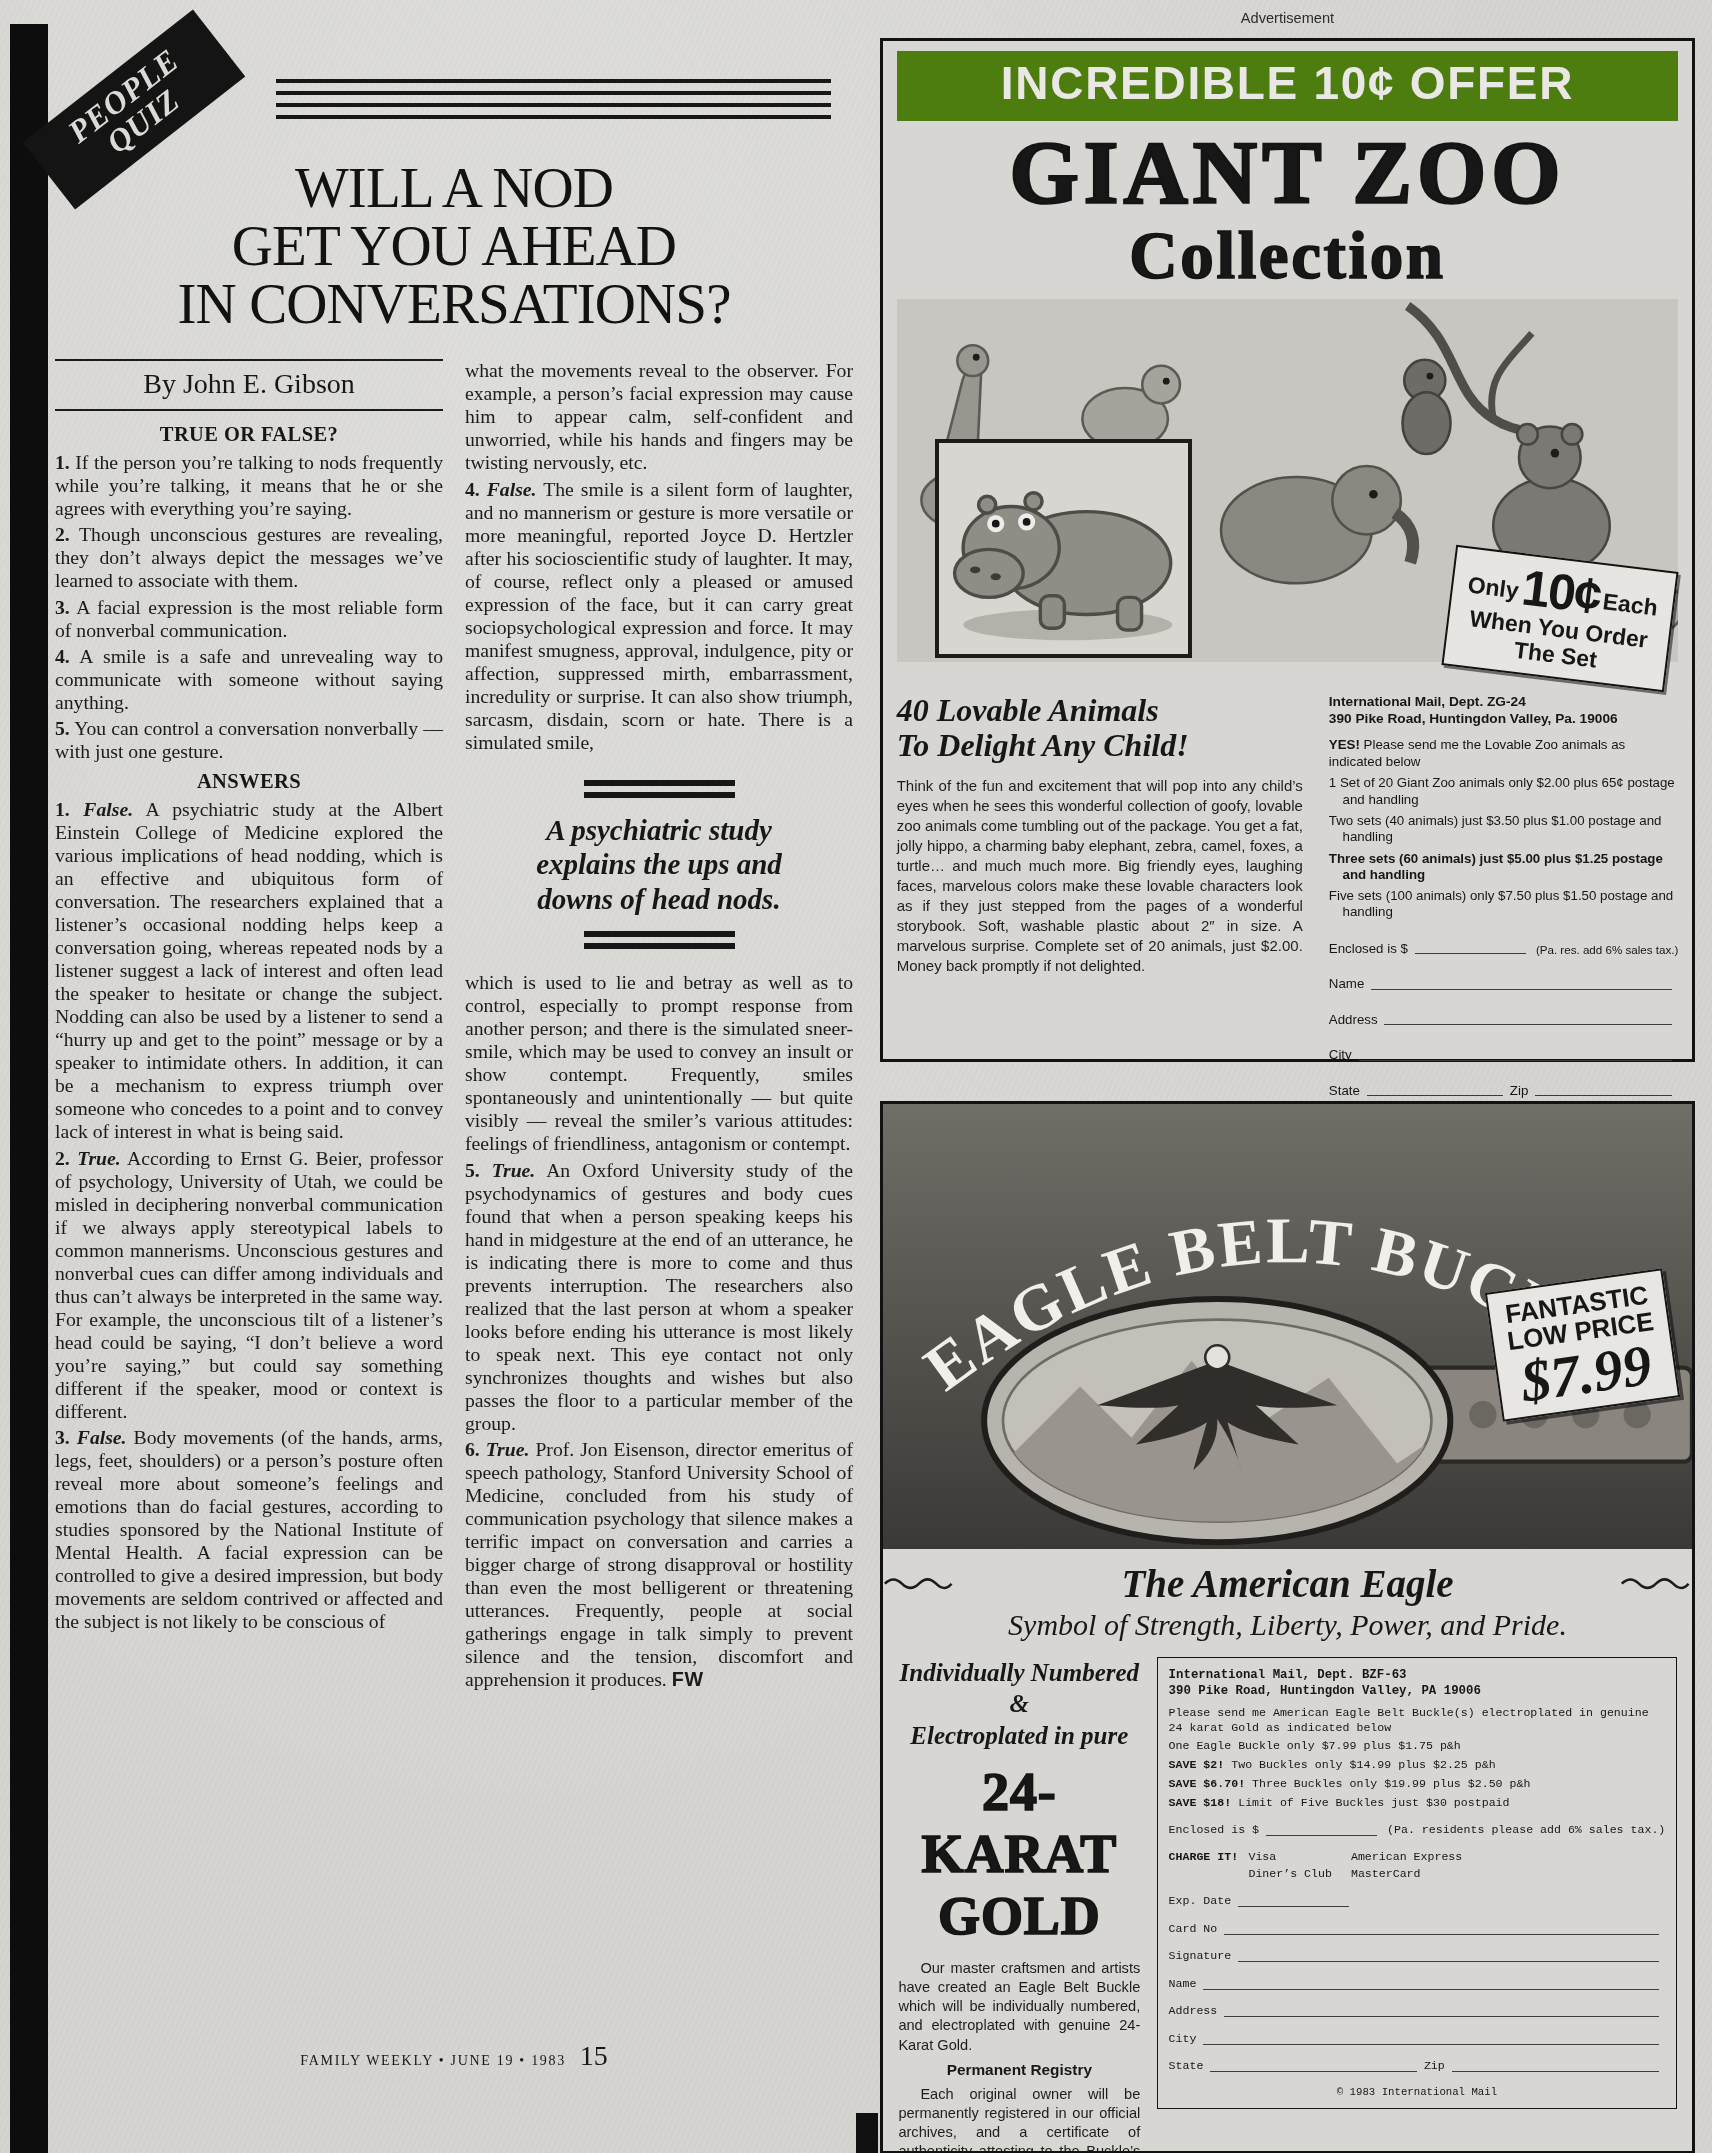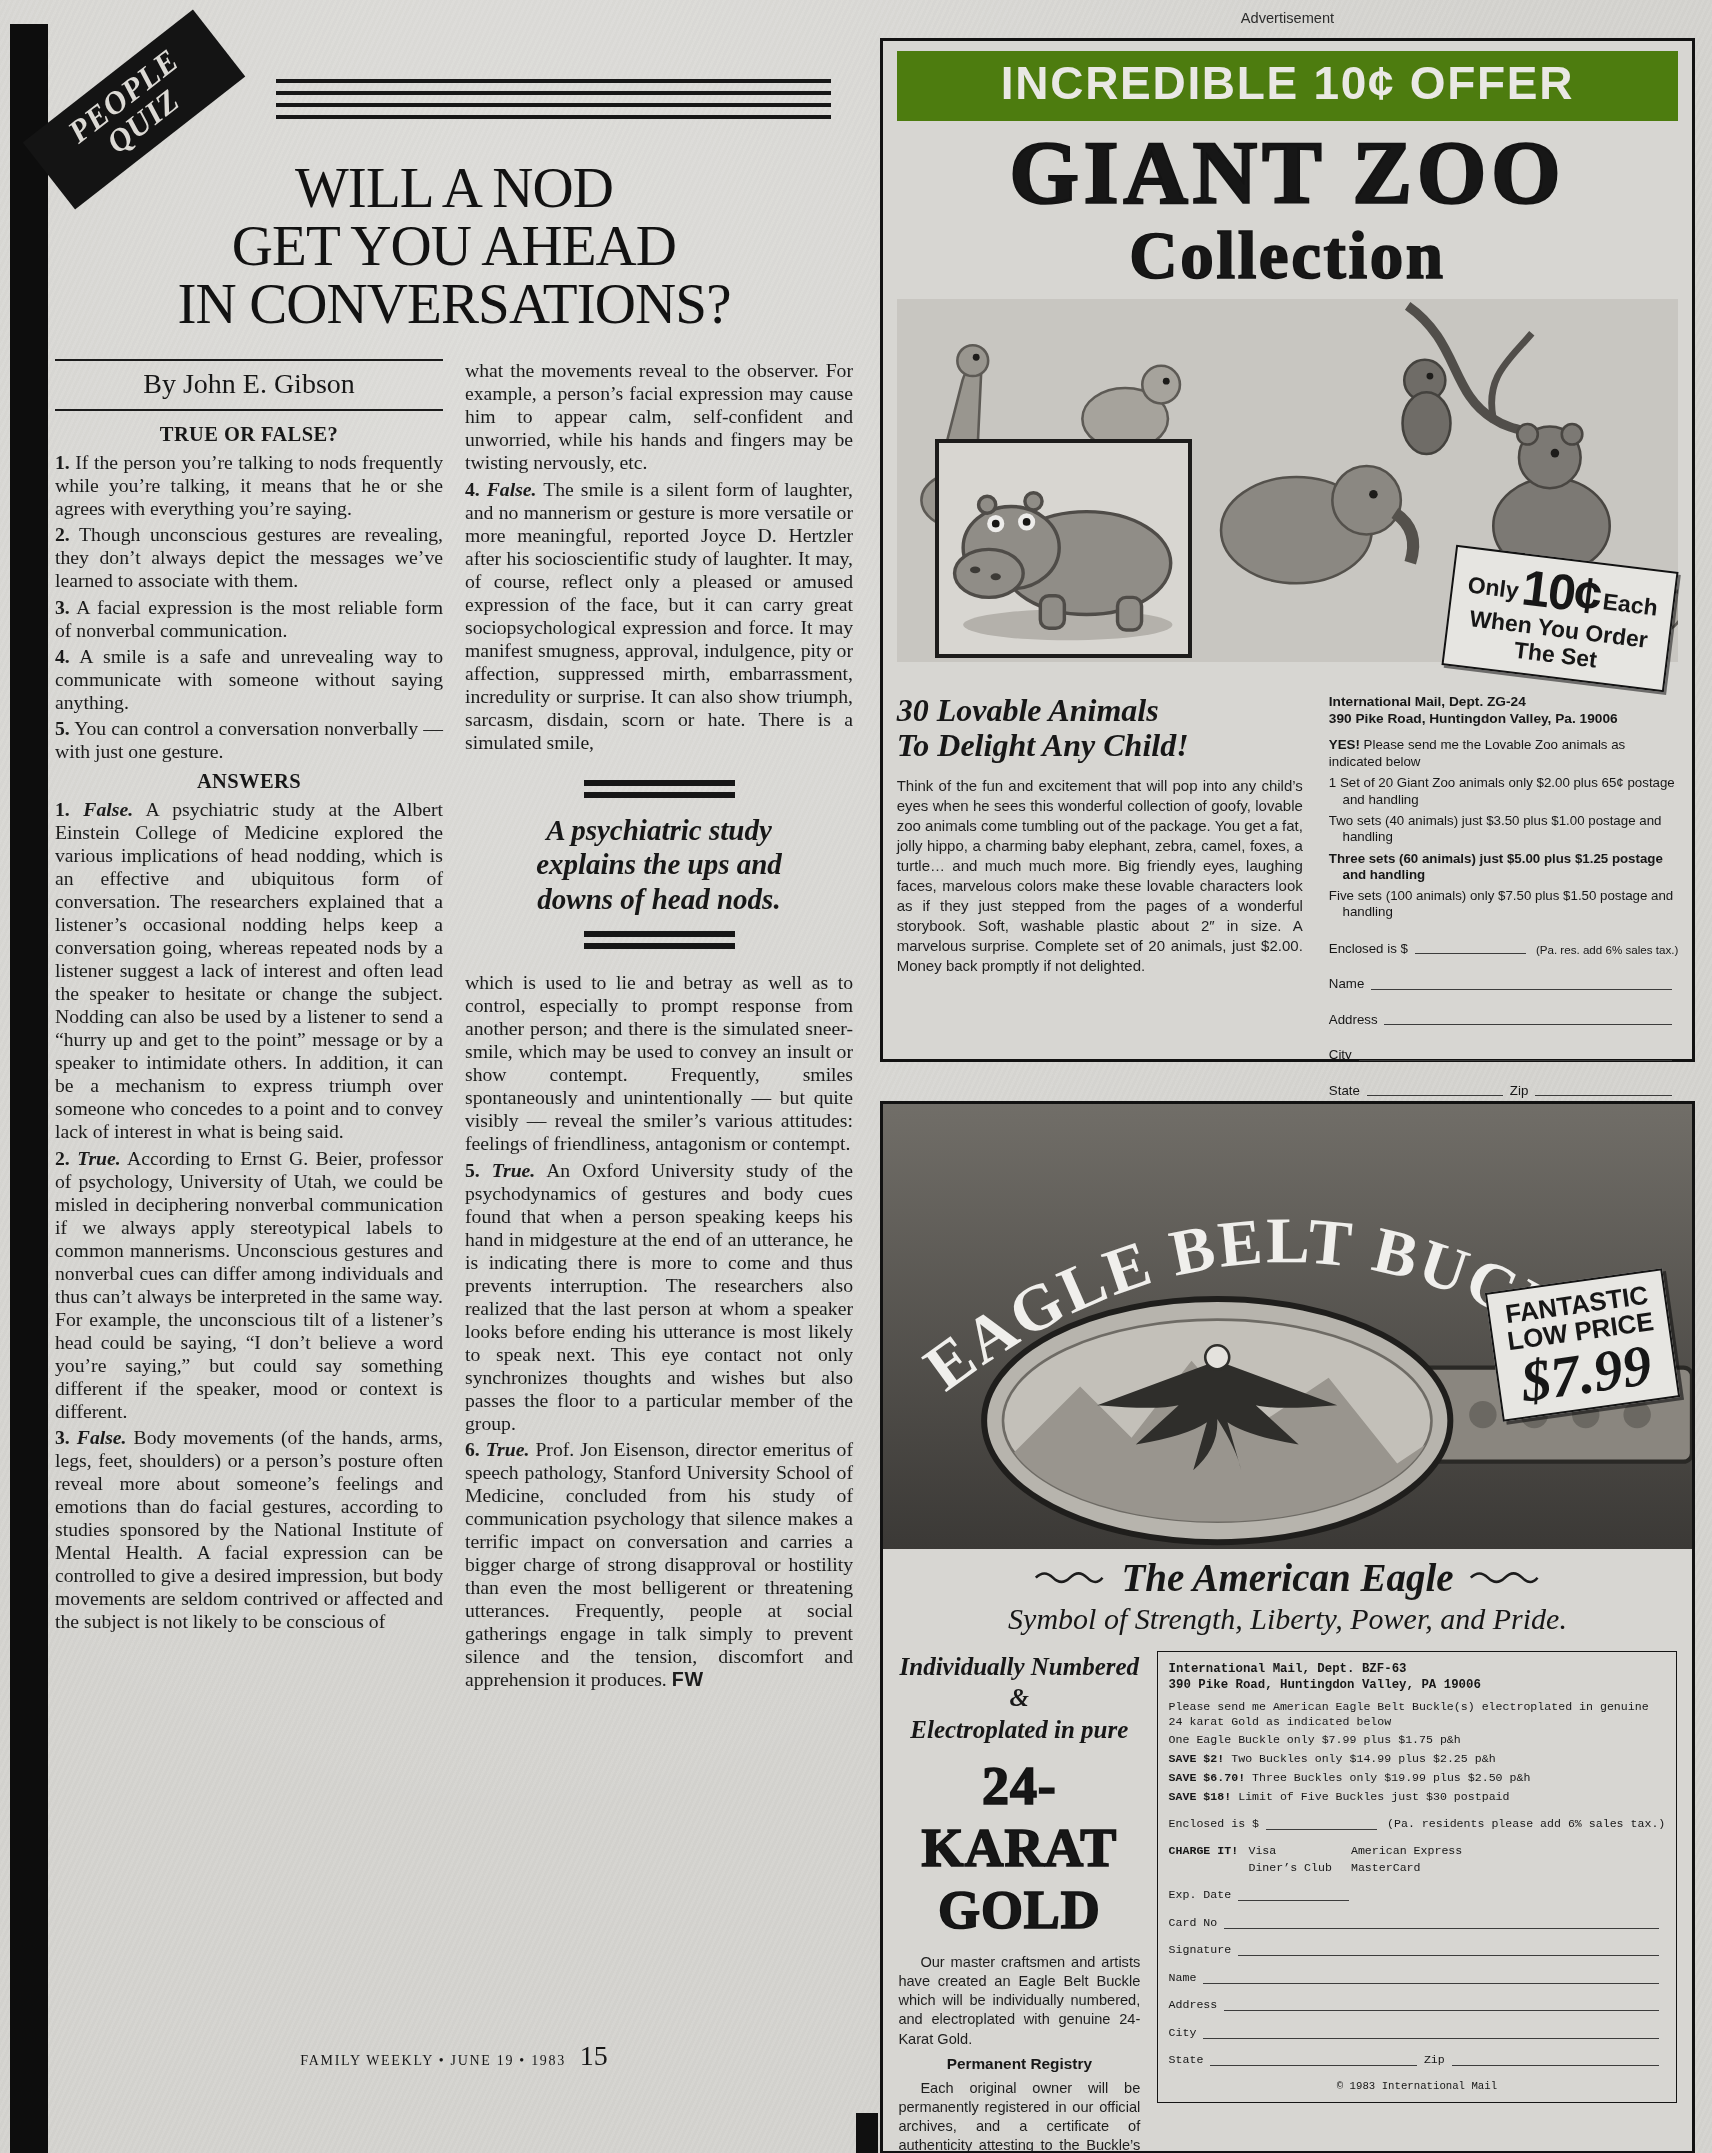--- a/index.html
+++ b/index.html
@@ -82,21 +82,21 @@
 
   
   .ad-eagle { top:1101px; height:1053px; overflow:hidden; padding:0; }
   .eagle-band { position:relative; height:445px; }
   .eagle-band svg { position:absolute; inset:0; width:100%; height:100%; display:block; }
   .eagle-badge { position:absolute; right:20.5px; top:176px; transform:rotate(-8deg);
     background:#e7e6e2; border:2.6px solid #141414; padding:8.6px 13.7px 5.1px; text-align:center;
     font-family:"Liberation Sans", sans-serif; font-weight:bold; box-shadow:3.4px 3.4px 0 rgba(15,15,15,.6); }
   .eb-l { font-size:26px; line-height:1.04; }
   .eb-price { font-family:"Liberation Serif", serif; font-size:58px; line-height:1; font-style:italic; }
-  .eagle-tag1 { display:flex; justify-content:center; align-items:center; gap:15.4px; margin-top:6px;
+  .eagle-tag1 { display:flex; justify-content:space-between; align-items:center; gap:15.4px; margin-top:12px;
     font-size:39px; font-weight:bold; font-style:italic; }
   .eagle-tag2 { text-align:center; font-size:30px; font-style:italic; margin-top:1.7px; }
   .eagle-cols { display:flex; gap:17px; padding:15.4px 15.4px 0; }
   .eagle-left { width:467px; text-align:center; }
   .e-sub { font-size:25px; font-weight:bold; font-style:italic; line-height:1.25;font-family:Liberation Serif, serif; }
   .e-gold { font-size:54px; font-weight:bold; letter-spacing:0.9px; margin:10.3px 0 12px; -webkit-text-stroke:1.7px #141414; }
   .e-body { font-family:"Liberation Sans", sans-serif; font-size:14.6px; line-height:1.31; text-align:justify; text-indent:22px; color:#1d1d1d; }
   .e-registry { font-family:"Liberation Sans", sans-serif; font-weight:bold; font-size:15.4px; margin:6.8px 0 5.1px; }
   .eagle-form { flex:1; border:1.7px solid #141414; padding:10.3px 10.3px 8.6px; font-family:Liberation Mono, monospace;
     font-size:11.6px; line-height:1.25; color:#161616; align-self:flex-start; }
@@ -264,21 +264,21 @@
       <div class="zoo-badge">
         <div class="zb-row"><span>Only</span><span class="zb-price">10¢</span><span>Each</span></div>
         <div class="zb-line">When You Order</div>
         <div class="zb-line">The Set</div>
       </div>
     </div>
 
     <div class="zoo-cols">
       <div class="zoo-left">
         <div class="zoo-sub">
-          <span>30 Lovable Animals</span><br>
+          <span>40 Lovable Animals</span><br>
           <span>To Delight Any Child!</span>
         </div>
         <p class="zoo-body">Think of the fun and excitement that will pop into any child’s eyes when he sees this wonderful collection of goofy, lovable zoo animals come tumbling out of the package. You get a fat, jolly hippo, a charming baby elephant, zebra, camel, foxes, a turtle… and much much more. Big friendly eyes, laughing faces, marvelous colors make these lovable characters look as if they just stepped from the pages of a wonderful storybook. Soft, washable plastic about 2″ in size. A marvelous surprise. Complete set of 20 animals, just $2.00. Money back promptly if not delighted.</p>
       </div>
 
       <div class="zoo-form">
         <div class="form-addr">International Mail, Dept. ZG-24</div>
         <div class="form-addr">390 Pike Road, Huntingdon Valley, Pa. 19006</div>
         <p class="form-yes"><b>YES!</b> <span>Please send me the Lovable Zoo animals as indicated below</span></p>
         <div>

